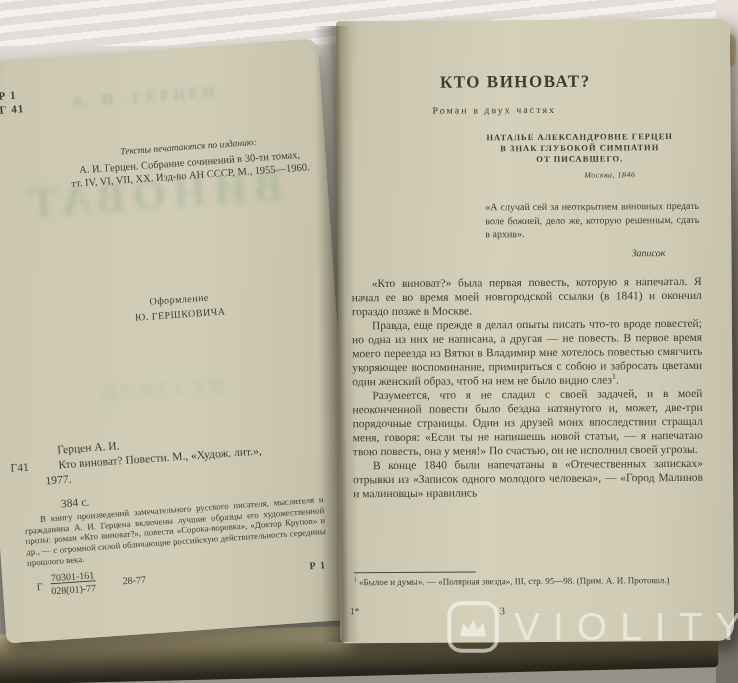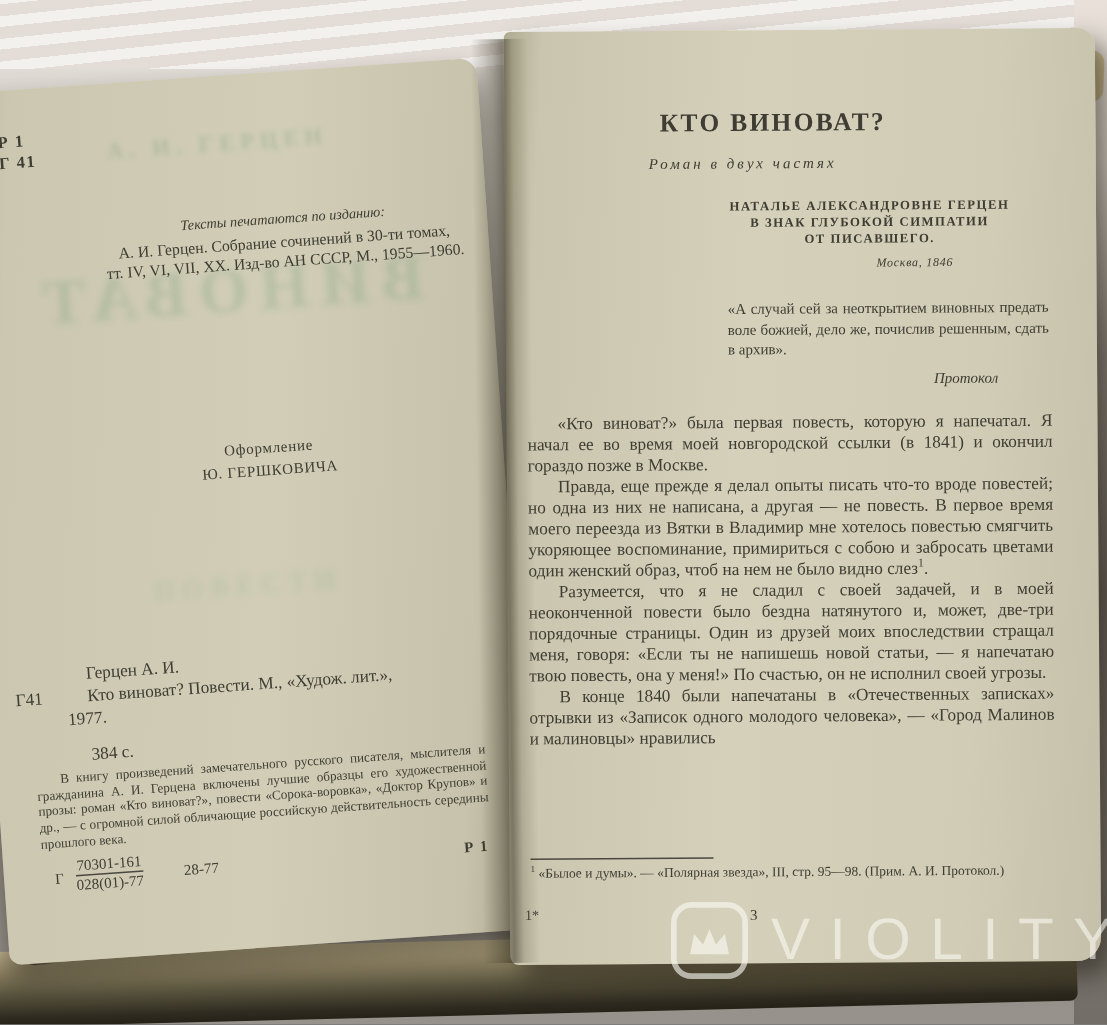--- a/index.html
+++ b/index.html
@@ -54,21 +54,21 @@
   .formula .suffix{position:absolute;left:96px;top:8px;}
   .formula .pright{position:absolute;right:4px;top:6px;font-weight:bold;letter-spacing:1px;}
   .ghost{position:absolute;left:0;right:0;text-align:center;color:rgba(110,152,112,.30);
     font-weight:bold;filter:blur(1.6px);pointer-events:none;}
   .ghost-1{top:38px;font-size:15px;letter-spacing:4px;}
   .ghost-2{top:120px;font-size:42px;letter-spacing:8px;transform:scaleX(-1);color:rgba(116,158,118,.26);filter:blur(2.2px);}
   .ghost-3{top:330px;font-size:18px;letter-spacing:5px;color:rgba(116,158,118,.18);filter:blur(2.4px);}
   
   .rp-title{position:absolute;left:14px;width:330px;top:52px;text-align:center;
     font-size:17px;font-weight:bold;letter-spacing:1.5px;}
-  .rp-subtitle{position:absolute;left:96px;top:84px;font-style:italic;font-size:10px;letter-spacing:2px;}
+  .rp-subtitle{position:absolute;left:96px;top:84px;font-size:10px;letter-spacing:2px;}
   .rp-dedication{position:absolute;right:26px;top:112px;width:250px;text-align:center;
     font-size:8.5px;font-weight:bold;line-height:11px;letter-spacing:1px;}
   .rp-dedication .date{font-weight:normal;font-style:italic;font-size:8px;letter-spacing:.5px;margin-top:5px;margin-left:60px;}
   .rp-epigraph{position:absolute;left:148px;width:214px;top:180px;font-size:10px;line-height:13.5px;text-align:justify;}
   .rp-epigraph .src{text-align:right;font-style:italic;padding-right:34px;margin-top:6px;}
   .rp-body{position:absolute;left:14px;width:350px;top:255px;font-size:11.5px;line-height:14px;text-align:justify;}
   .body-p{margin:0;text-indent:20px;}
   .rp-divider{position:absolute;left:14px;top:551px;width:122px;border-top:1px solid #4a4840;}
   .rp-footnote{position:absolute;left:14px;width:350px;top:556px;font-size:9px;line-height:11.5px;text-align:justify;}
   .rp-footer-sig{position:absolute;left:10px;top:585px;font-size:9.5px;}
@@ -142,22 +142,22 @@
     <div class="rp-subtitle">Роман в двух частях</div>
 
     <div class="rp-dedication">
       <div>НАТАЛЬЕ АЛЕКСАНДРОВНЕ ГЕРЦЕН</div>
       <div>В ЗНАК ГЛУБОКОЙ СИМПАТИИ</div>
       <div>ОТ ПИСАВШЕГО.</div>
       <div class="date">Москва, 1846</div>
     </div>
 
     <div class="rp-epigraph">
-      <div>«А случай сей за неоткрытием виновных предать воле божией, дело же, почислив решенным, сдать в архив».</div>
-      <div class="src">Протокол</div>
+      <div>«А случай сей за неоткрытием виновных предать воле божией, дело же, которую решенным, сдать в архив».</div>
+      <div class="src">Записок</div>
     </div>
 
     <div class="rp-body">
         <p class="body-p"><span>«Кто виноват?» была первая повесть, которую я напечатал. Я начал ее во время моей новгородской ссылки (в 1841) и окончил гораздо позже в Москве.</span></p>
         <p class="body-p"><span>Правда, еще прежде я делал опыты писать что-то вроде повестей; но одна из них не </span><span class="it">написана</span><span>, а другая — не </span><span class="it">повесть</span><span>. В первое время моего переезда из Вятки в Владимир мне хотелось повестью смягчить укоряющее воспоминание, примириться с собою и забросать цветами один женский образ, чтоб на нем не было видно слез</span><sup>1</sup><span>.</span></p>
         <p class="body-p"><span>Разумеется, что я не сладил с своей задачей, и в моей неоконченной повести было бездна натянутого и, может, две-три порядочные страницы. Один из друзей моих впоследствии стращал меня, говоря: «Если ты не напишешь новой статьи, — я напечатаю твою повесть, она у меня!» По счастью, он не исполнил своей угрозы.</span></p>
         <p class="body-p"><span>В конце 1840 были напечатаны в «Отечественных записках» отрывки из «Записок одного молодого человека», — «Город Малинов и малиновцы» нравились</span></p>
       </div>
 
     <div class="rp-divider"></div>

